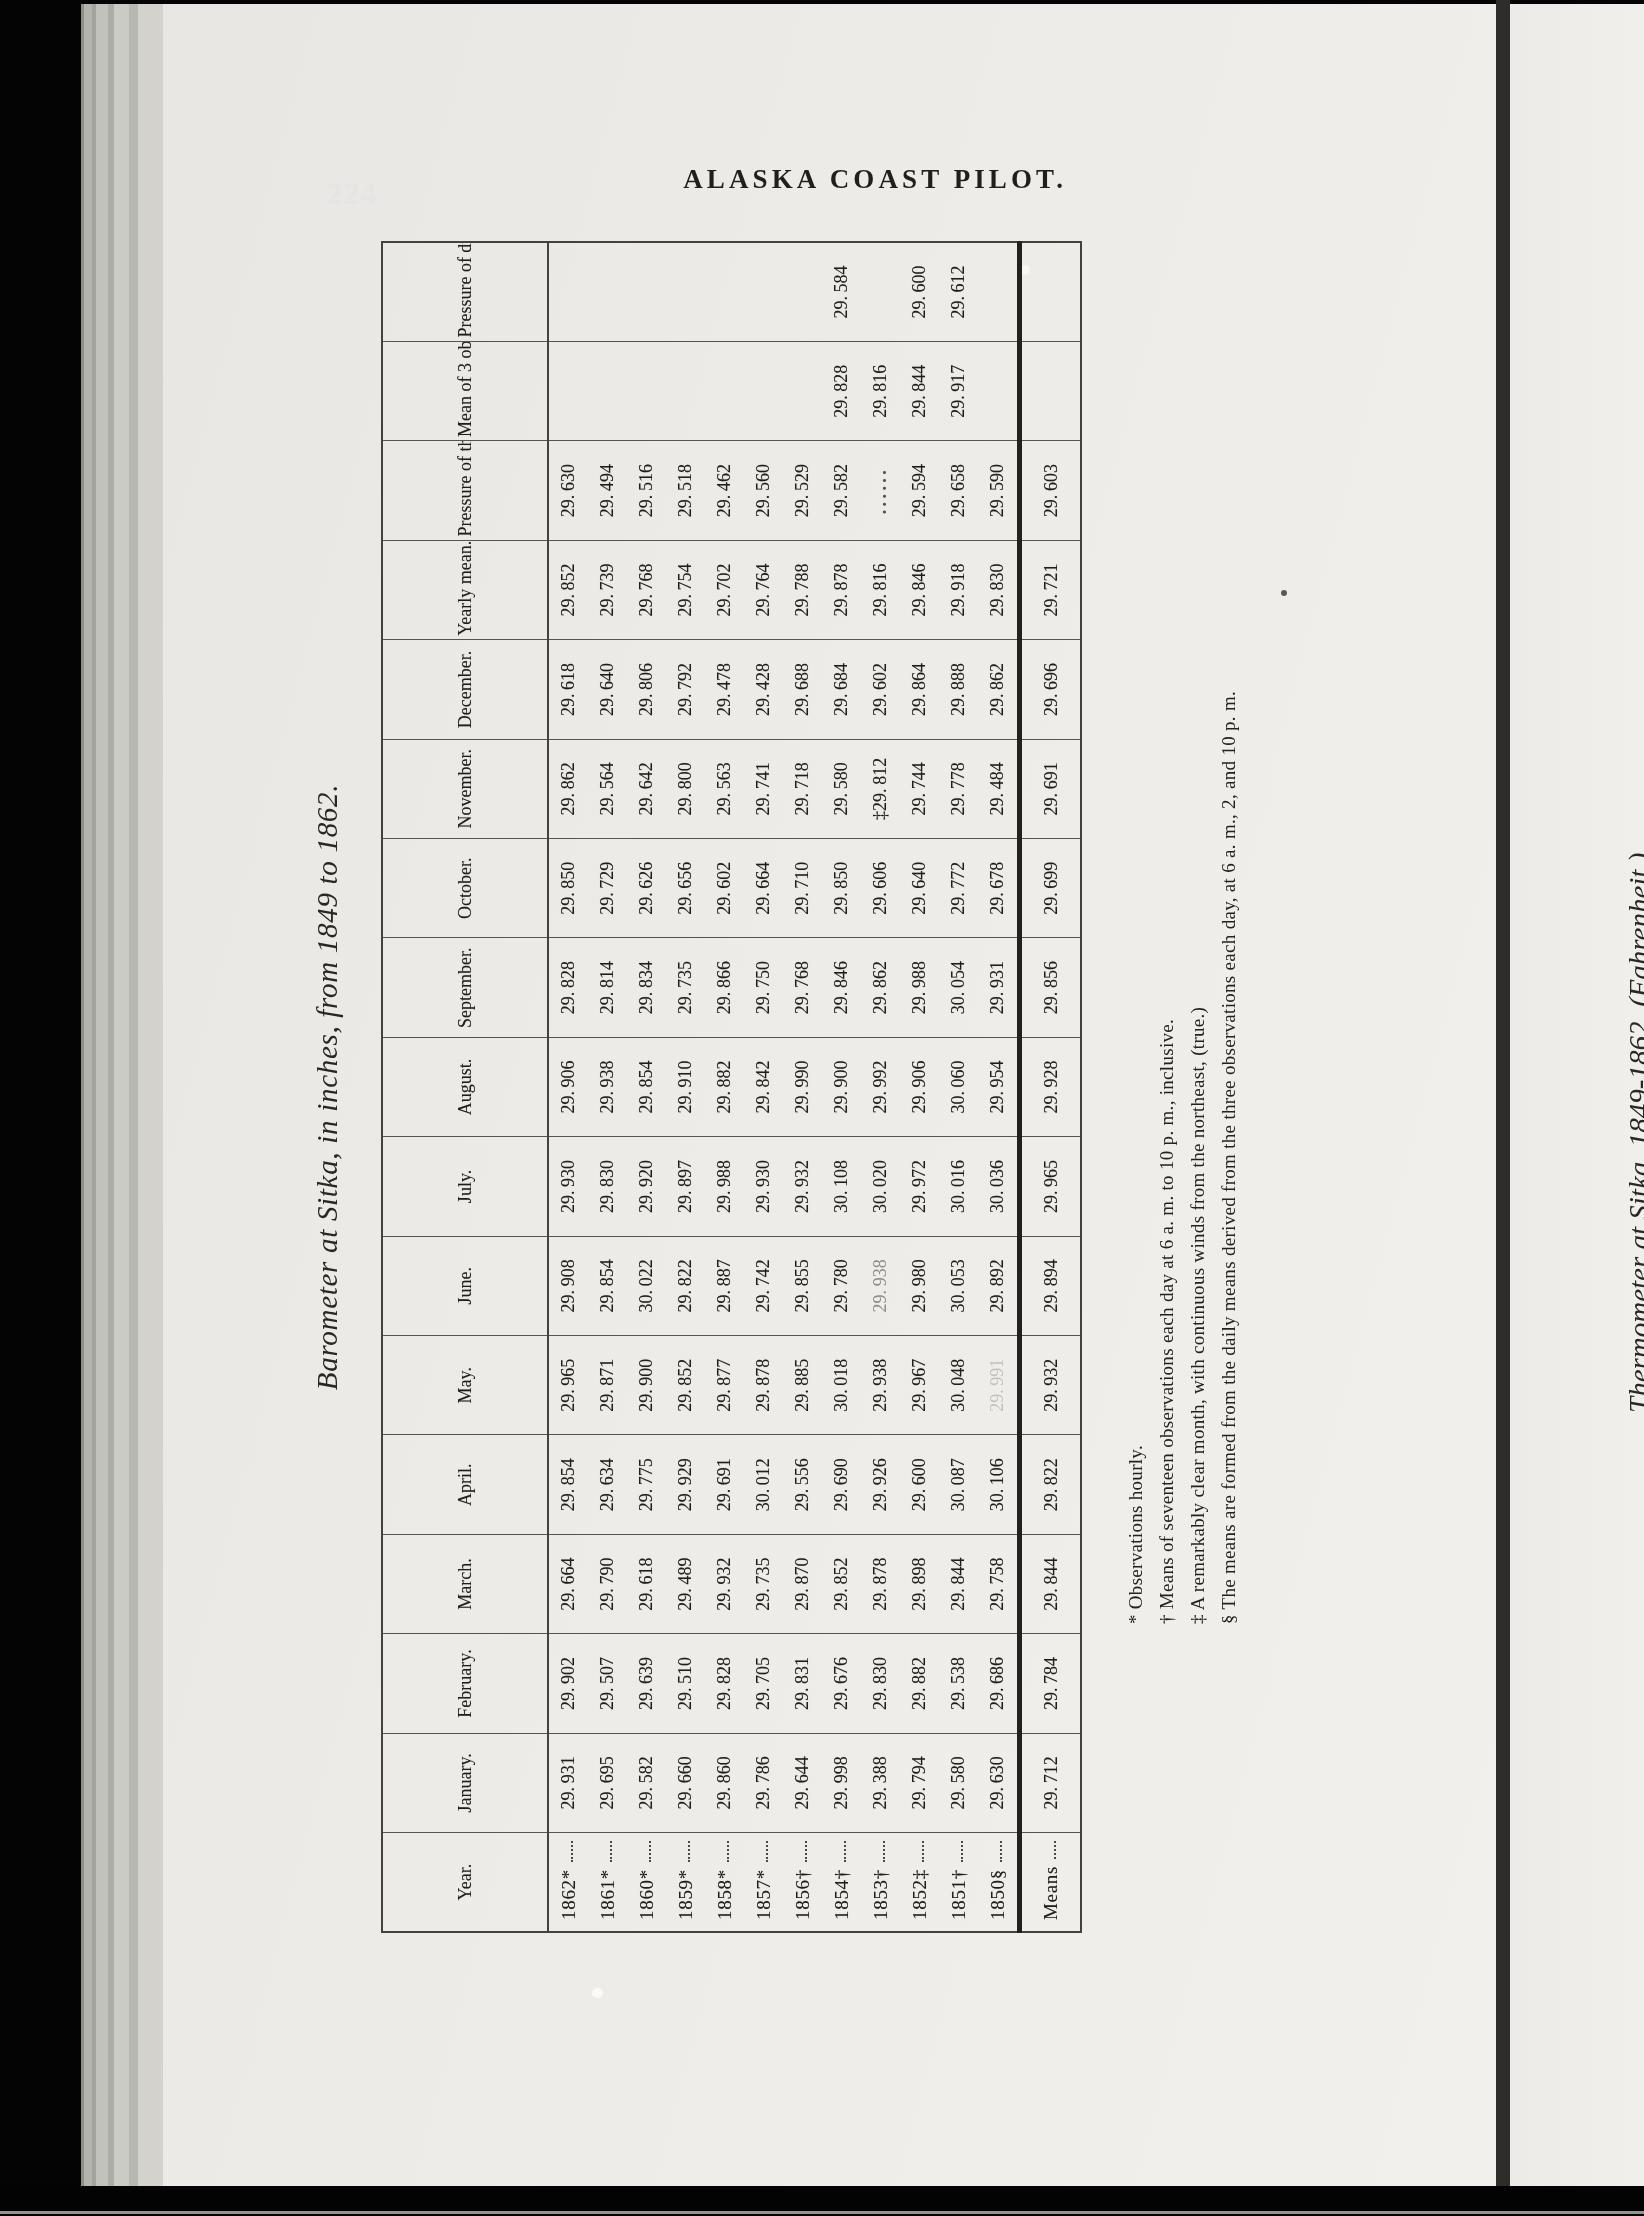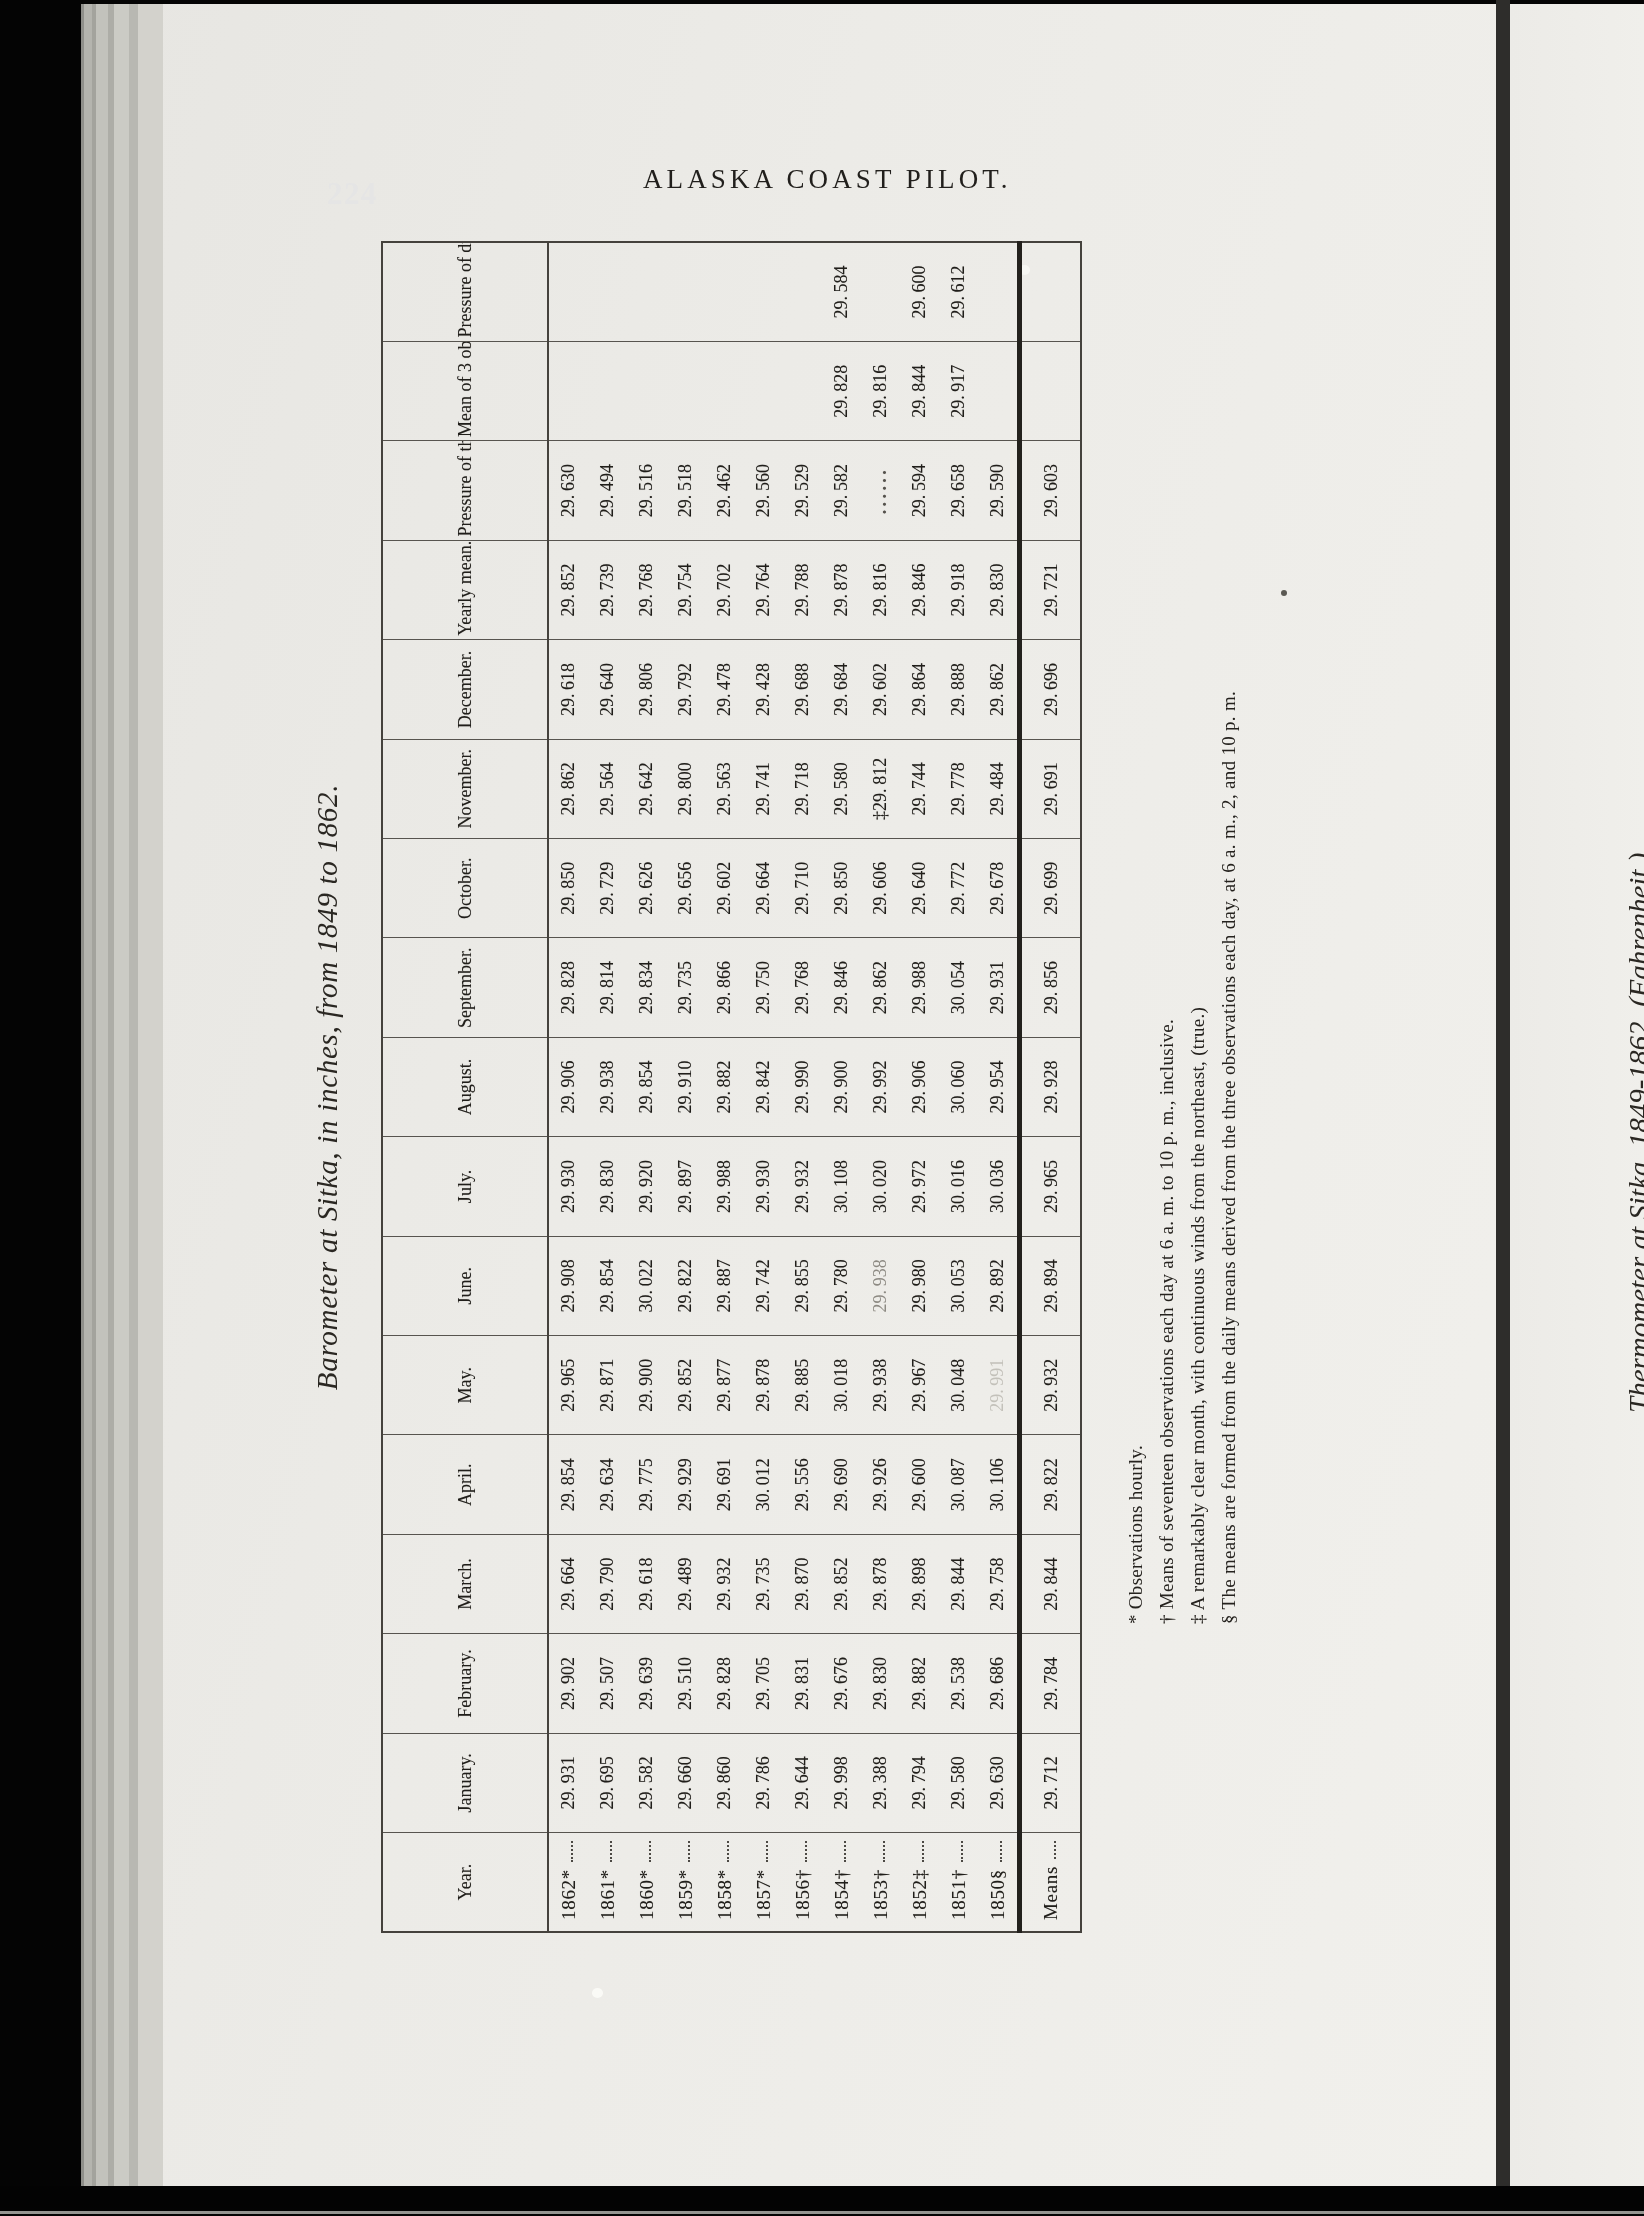--- a/index.html
+++ b/index.html
@@ -31,22 +31,22 @@
   }
   .bottom-black{position:absolute;left:0;top:2186px;width:1644px;height:30px;background:#030303;}
   .film-line{position:absolute;left:0;top:2211px;width:1644px;height:3.4px;background:#aeaea9;opacity:.85;}
   .speck{position:absolute;border-radius:50%;}
   
   .folio{
     position:absolute;left:327px;top:176px;font-size:31px;font-weight:bold;
     letter-spacing:1.4px;color:#e5e5e5;
   }
   .running-head{
-    position:absolute;left:643px;top:164px;width:424px;text-align:left;
-    font-size:27px;font-weight:normal;letter-spacing:4.1px;color:#211f1c;
+    position:absolute;left:643px;top:164px;width:424px;text-align:right;
+    font-size:27px;font-weight:bold;letter-spacing:4.1px;color:#211f1c;
   }
   
   .rot-block{
     position:absolute;left:311px;top:1933px;width:1692px;height:917px;
     transform:rotate(-90deg);transform-origin:0 0;
   }
   .t-title{
     width:1692px;text-align:center;font-style:italic;font-size:29px;
     color:#2a2722;letter-spacing:0.7px;
   }

